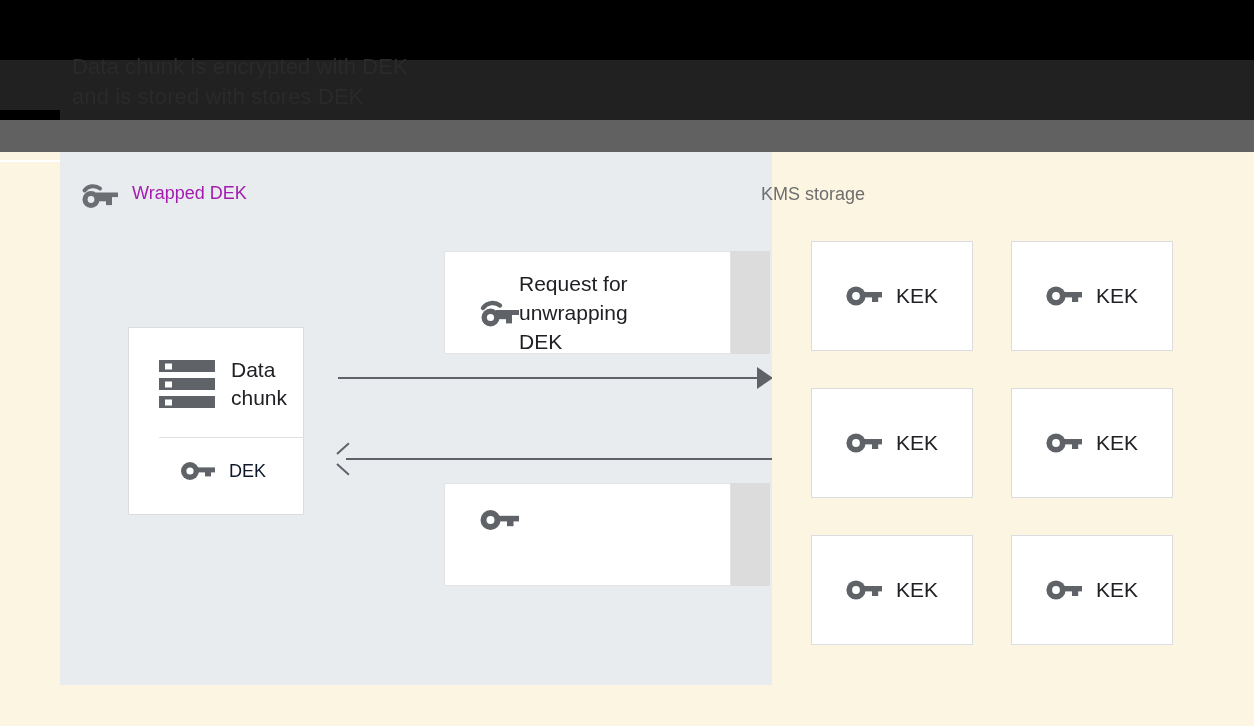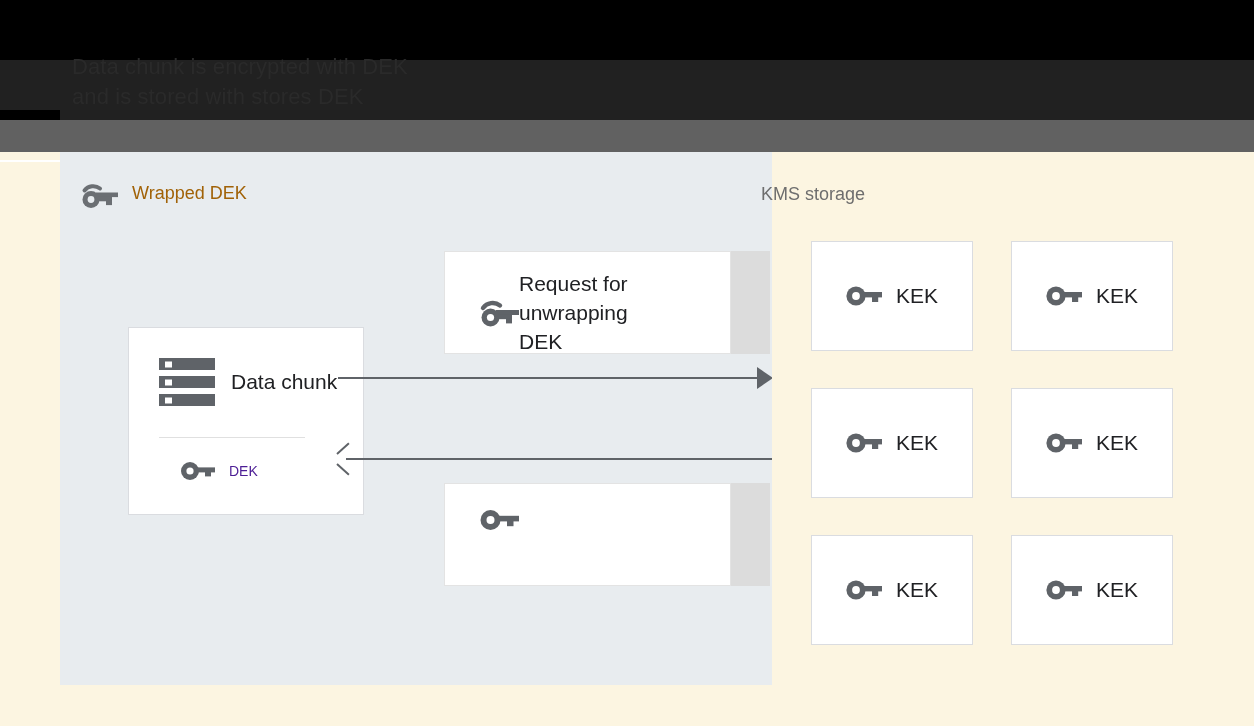--- a/index.html
+++ b/index.html
@@ -45,50 +45,50 @@
     background: #000;
   }
 
   
   .panel-left {
     position: absolute; left: 60px; top: 152px; width: 712px; height: 533px;
     background: #E8ECEF;
   }
   .panel-left-title {
     position: absolute; left: 132px; top: 183px;
-    font-size: 18px; color: #a16207;
+    font-size: 18px; color: #a21caf;
   }
   .icon-key-wrapped-title {
     position: absolute; left: 80px; top: 181px; width: 38px; height: 28px;
   }
 
   
   .panel-right {
     position: absolute; left: 772px; top: 152px; width: 482px; height: 533px;
     background: #FCF5E1;
   }
   .panel-right-title {
     position: absolute; left: 761px; top: 184px;
     font-size: 18px; color: #6e6e6e;
   }
 
   
   .card-chunk {
-    position: absolute; left: 128px; top: 327px; width: 236px; height: 188px;
+    position: absolute; left: 128px; top: 327px; width: 176px; height: 188px;
     background: #ffffff; border: 1px solid #DADCE0;
   }
   .chunk-row { position: absolute; left: 30px; top: 28px; display: flex; align-items: center; gap: 16px; }
   .icon-server { width: 56px; height: 52px; flex: none; }
   .chunk-label { font-size: 21px; line-height: 28px; color: #202124; }
   .chunk-divider {
     position: absolute; left: 30px; top: 109px; width: 146px; height: 1px; background: #E0E0E0;
   }
   .chunk-dek-row { position: absolute; left: 52px; top: 131px; display: flex; align-items: center; gap: 14px; }
   .icon-key-plain-sm { width: 34px; height: 24px; flex: none; }
-  .dek-label { font-size: 14px; color: #4c1d95; }
+  .dek-label { font-size: 18px; color: #0f172a; }
 
   
   .msgwrap { position: absolute; }
   .msg-shadow {
     position: absolute; left: 0; top: 0; width: 326px; height: 103px;
     background: #DCDCDC;
   }
   .msg-card {
     position: absolute; left: 0; top: 0; width: 287px; height: 103px;
     background: #ffffff; border: 1px solid #E3E3E3;

